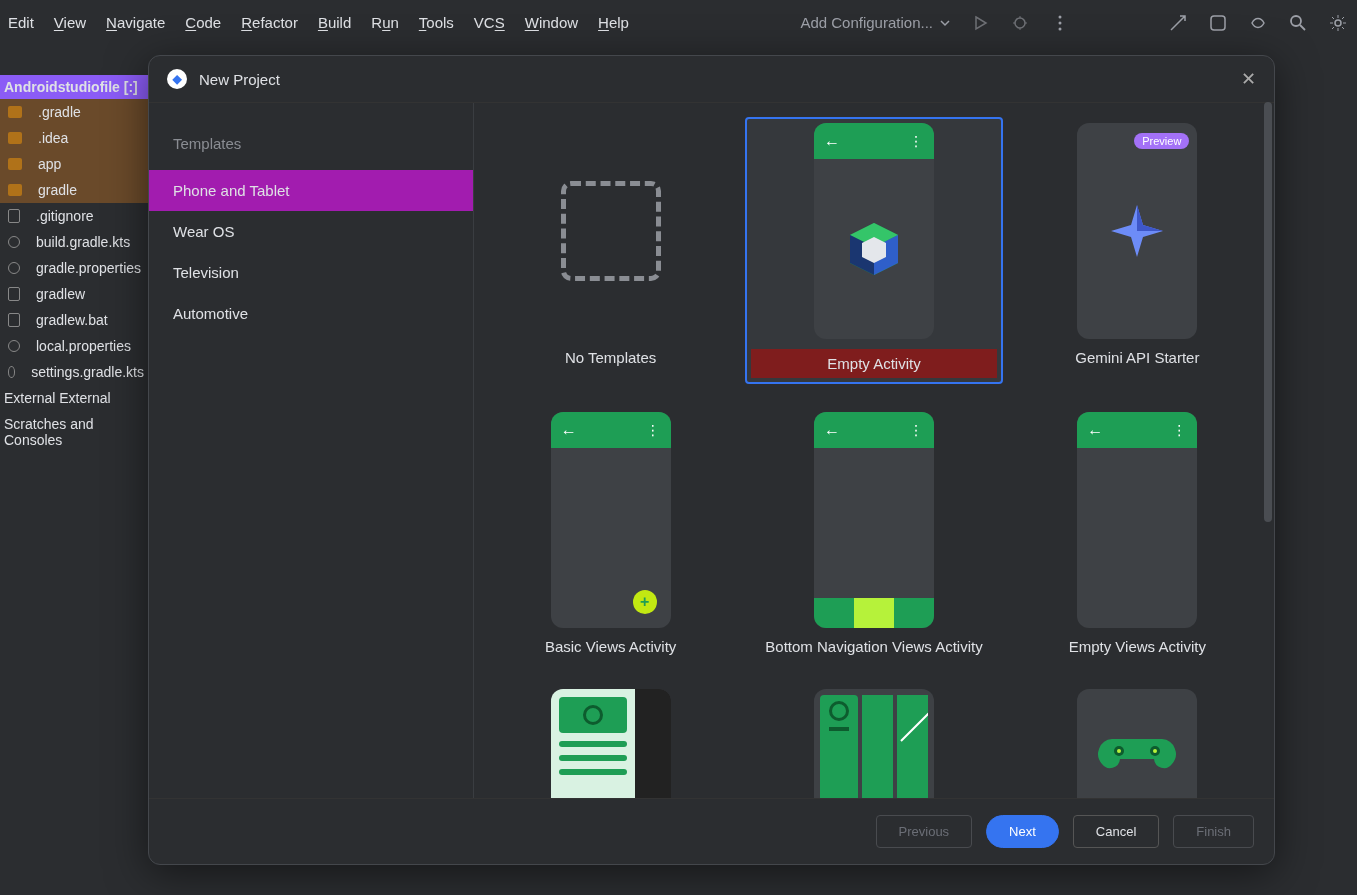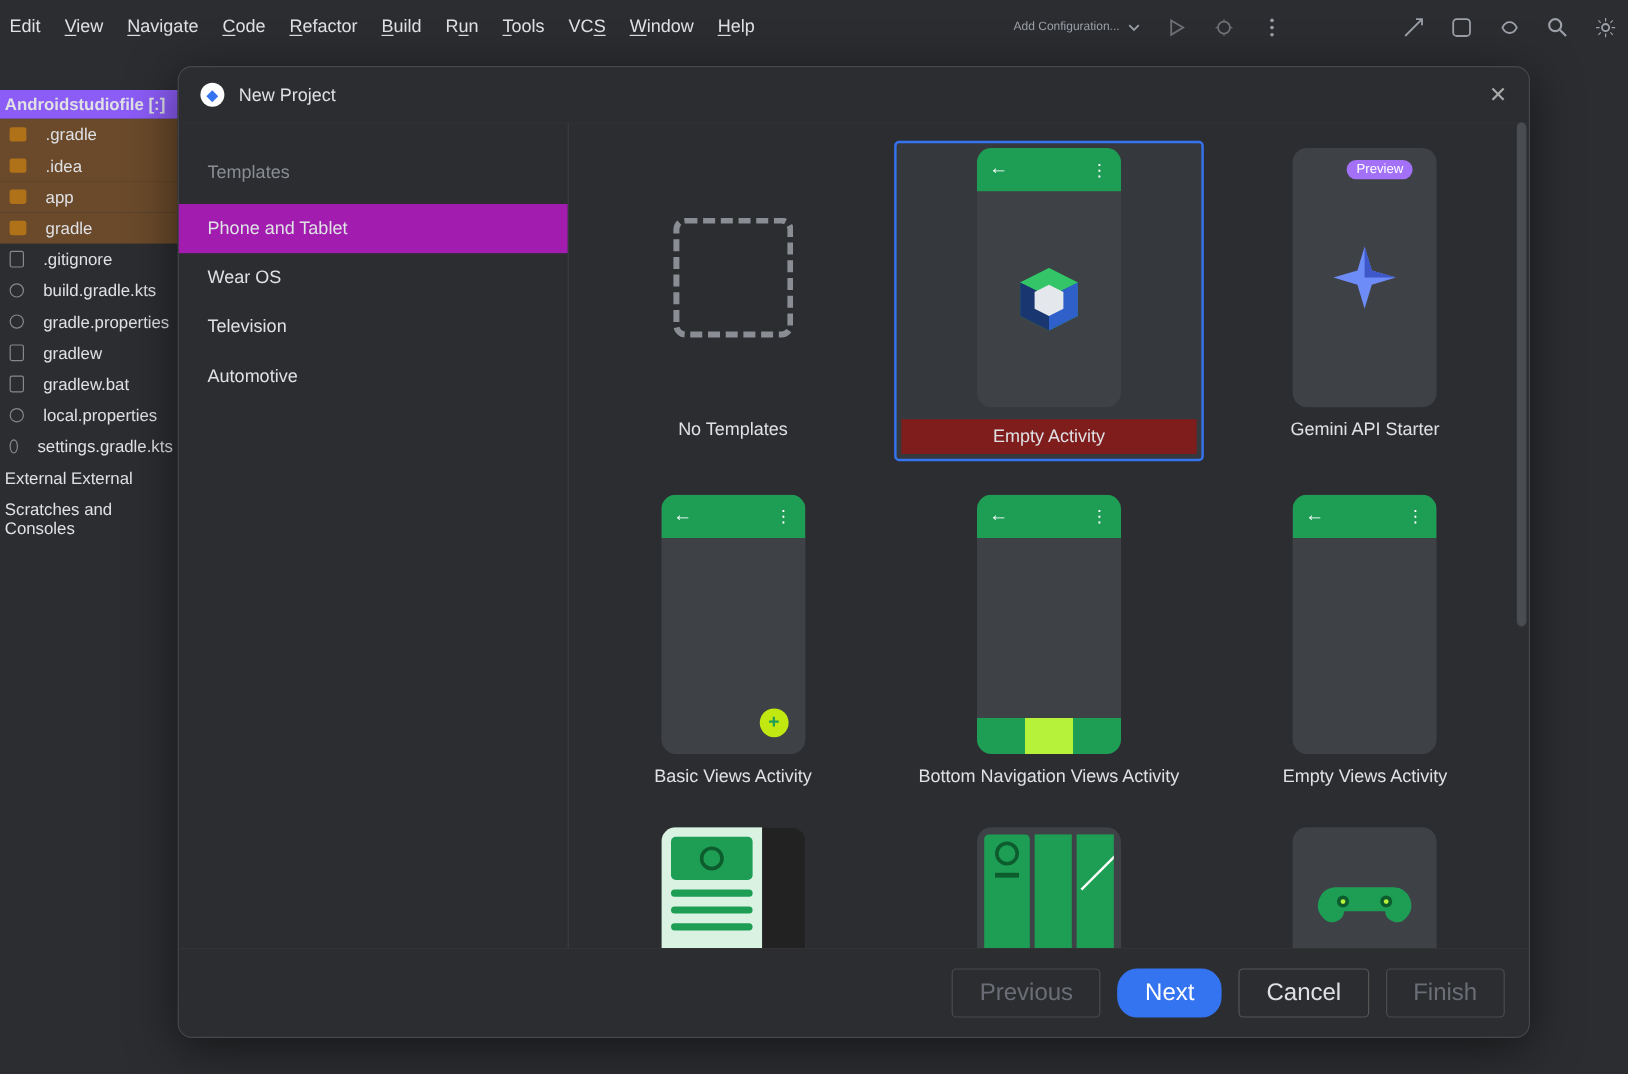--- a/index.html
+++ b/index.html
@@ -21,21 +21,21 @@
   }
   .menubar {
     display: flex; gap: 20px; font-size: 15px;
   }
   .menubar span { cursor: pointer; }
   .menubar .ul { text-decoration: underline; text-underline-offset: 2px; }
   .topbar-right {
     margin-left: auto; display: flex; align-items: center; gap: 18px;
     color: #9da0a8;
   }
-  .topbar-right .addcfg { display:flex;align-items:center;gap:6px;font-size:10px;}
+  .topbar-right .addcfg { display:flex;align-items:center;gap:6px;font-size:15px;}
   .icon-btn { width: 22px; height: 22px; display:flex;align-items:center;justify-content:center;cursor:pointer;}
   .proj-tree {
     position:absolute; left:0; top:75px; width:148px; font-size:14px; color:#dfe1e5;
   }
   .proj-tree .root { background:#8b5cf6; padding:4px 4px; font-weight:bold;}
   .proj-tree .item { padding:5px 4px 5px 8px; display:flex;align-items:center;gap:16px;}
   .proj-tree .item.sel { background:#6a4a2a;}
   .proj-tree .item.f2 { padding-left:4px;}
   .folder-ico { width:14px;height:12px;background:#b07219;border-radius:2px;display:inline-block;}
   .file-ico { width:12px;height:14px;border:1px solid #888;border-radius:2px;display:inline-block;}
@@ -85,35 +85,35 @@
     display:flex; flex-direction:column; overflow:hidden; position:relative;
   }
   .card.empty .thumb { background:transparent; align-items:center; justify-content:center;}
   .dashed { width:100px;height:100px;border:5px dashed #8a8d93;border-radius:10px;}
   .card .label { font-size:15px; color:#dfe1e5; text-align:center;}
   .card.sel .label { background:#7f1d1d; width:100%; padding:6px 0;}
   .phone-top { height:36px; background:#1e9e55; display:flex;align-items:center;justify-content:space-between;padding:0 10px;}
   .phone-top .arrow { color:#fff;font-size:16px;}
   .phone-top .dots { color:#fff;font-size:14px;letter-spacing:1px;}
   .cube { width:64px;height:64px;margin:auto; }
-  .gem-badge{ position:absolute;top:10px;right:20px;background:#a371f7;color:#fff;font-size:11px;padding:2px 8px;border-radius:10px;}
+  .gem-badge{ position:absolute;top:10px;right:8px;background:#a371f7;color:#fff;font-size:11px;padding:2px 8px;border-radius:10px;}
   .gem-star { margin:auto; }
   .fab { position:absolute; bottom:14px; right:14px; width:24px;height:24px;border-radius:50%;background:#c2e812;display:flex;align-items:center;justify-content:center;color:#1e9e55;font-weight:bold;}
   .bottomnav{position:absolute;bottom:0;left:0;right:0;height:30px;display:flex;}
   .bottomnav div{flex:1;}
   .bn1{background:#1e9e55;} .bn2{background:#b6f23a;} .bn3{background:#1e9e55;}
   .row3 .thumb{height:130px;}
   .controller{margin:auto;}
 
   .dlg-footer {
     padding:16px 20px;
     display:flex; gap:14px; justify-content:flex-end;
     border-top:1px solid #333;
   }
-  .btn { padding:8px 22px; border-radius:4px; font-size:20px; border:1px solid #555; background:transparent; color:#dfe1e5; cursor:pointer;}
+  .btn { padding:8px 22px; border-radius:4px; font-size:13px; border:1px solid #555; background:transparent; color:#dfe1e5; cursor:pointer;}
   .btn.primary { background:#3574f0; border-color:#3574f0; color:#fff;border-radius:17px;}
   .btn.disabled { color:#6b6e76; border-color:#494b4f; cursor:default;}
   .right-scrollbar{position:absolute;right:2px;top:46px;width:8px;height:420px;background:#4a4d52;border-radius:4px;}
 </style>
 </head>
 <body>
 
 <div class="topbar">
   <div class="menubar">
     <span>Edit</span>

